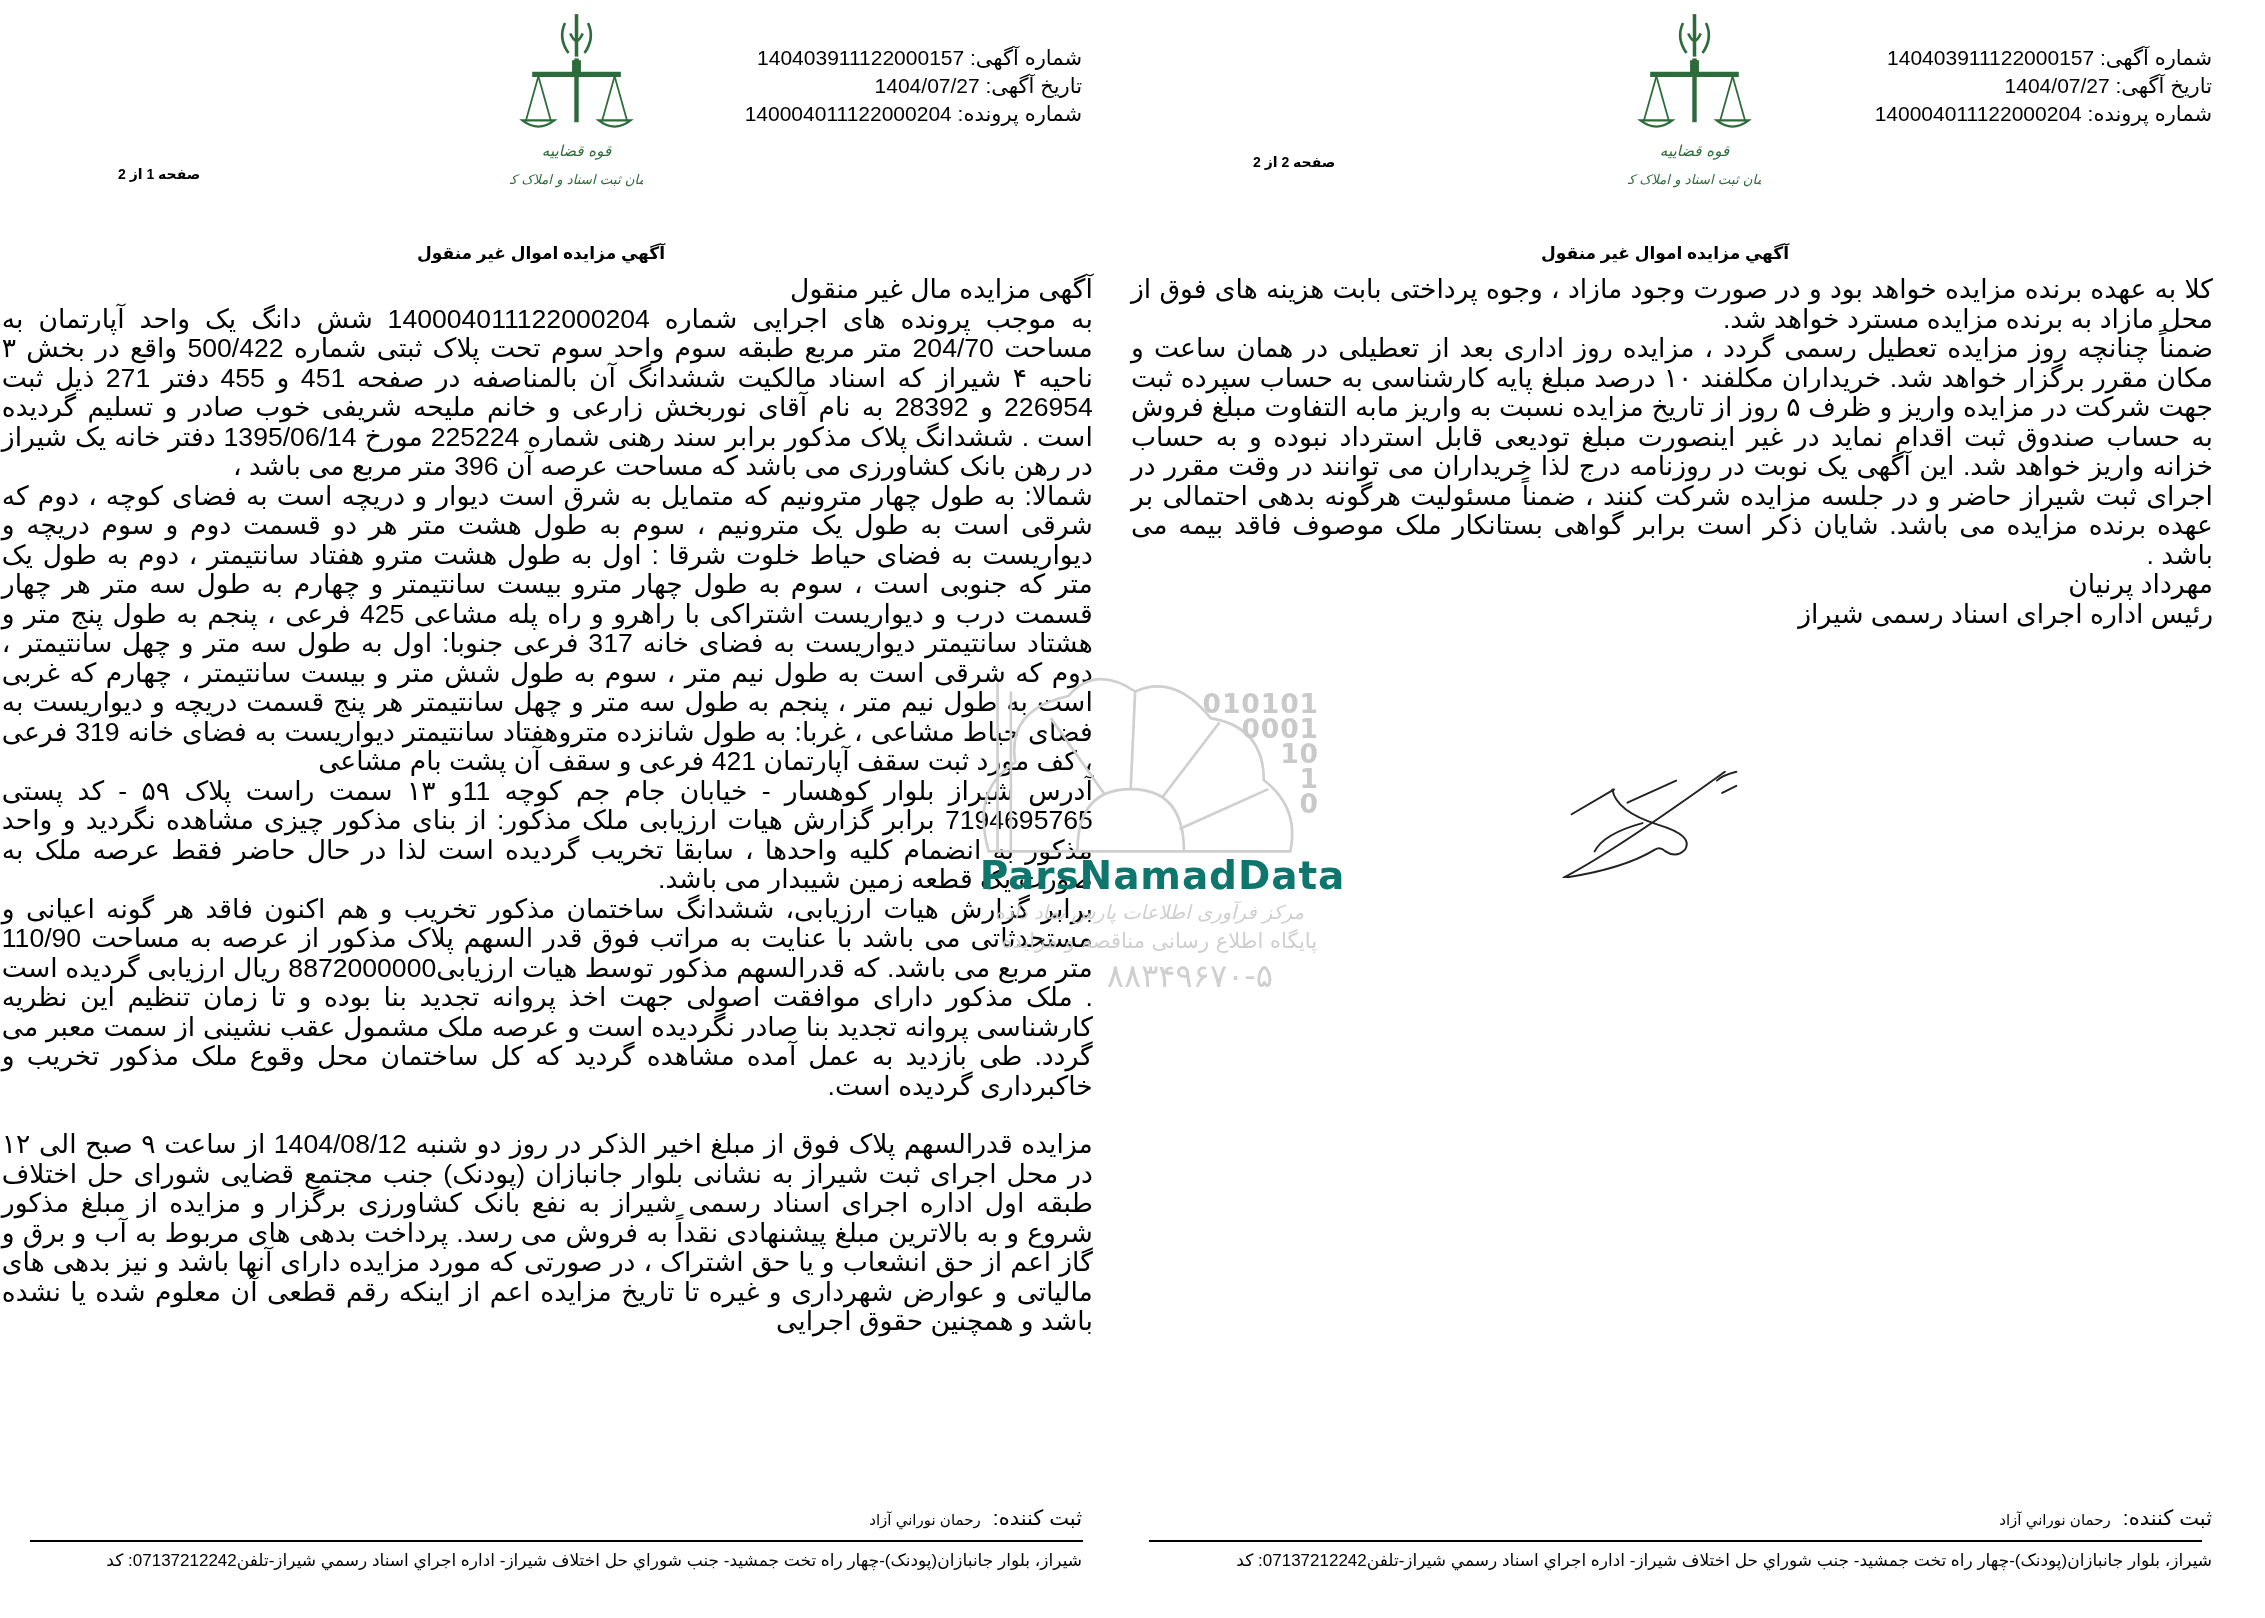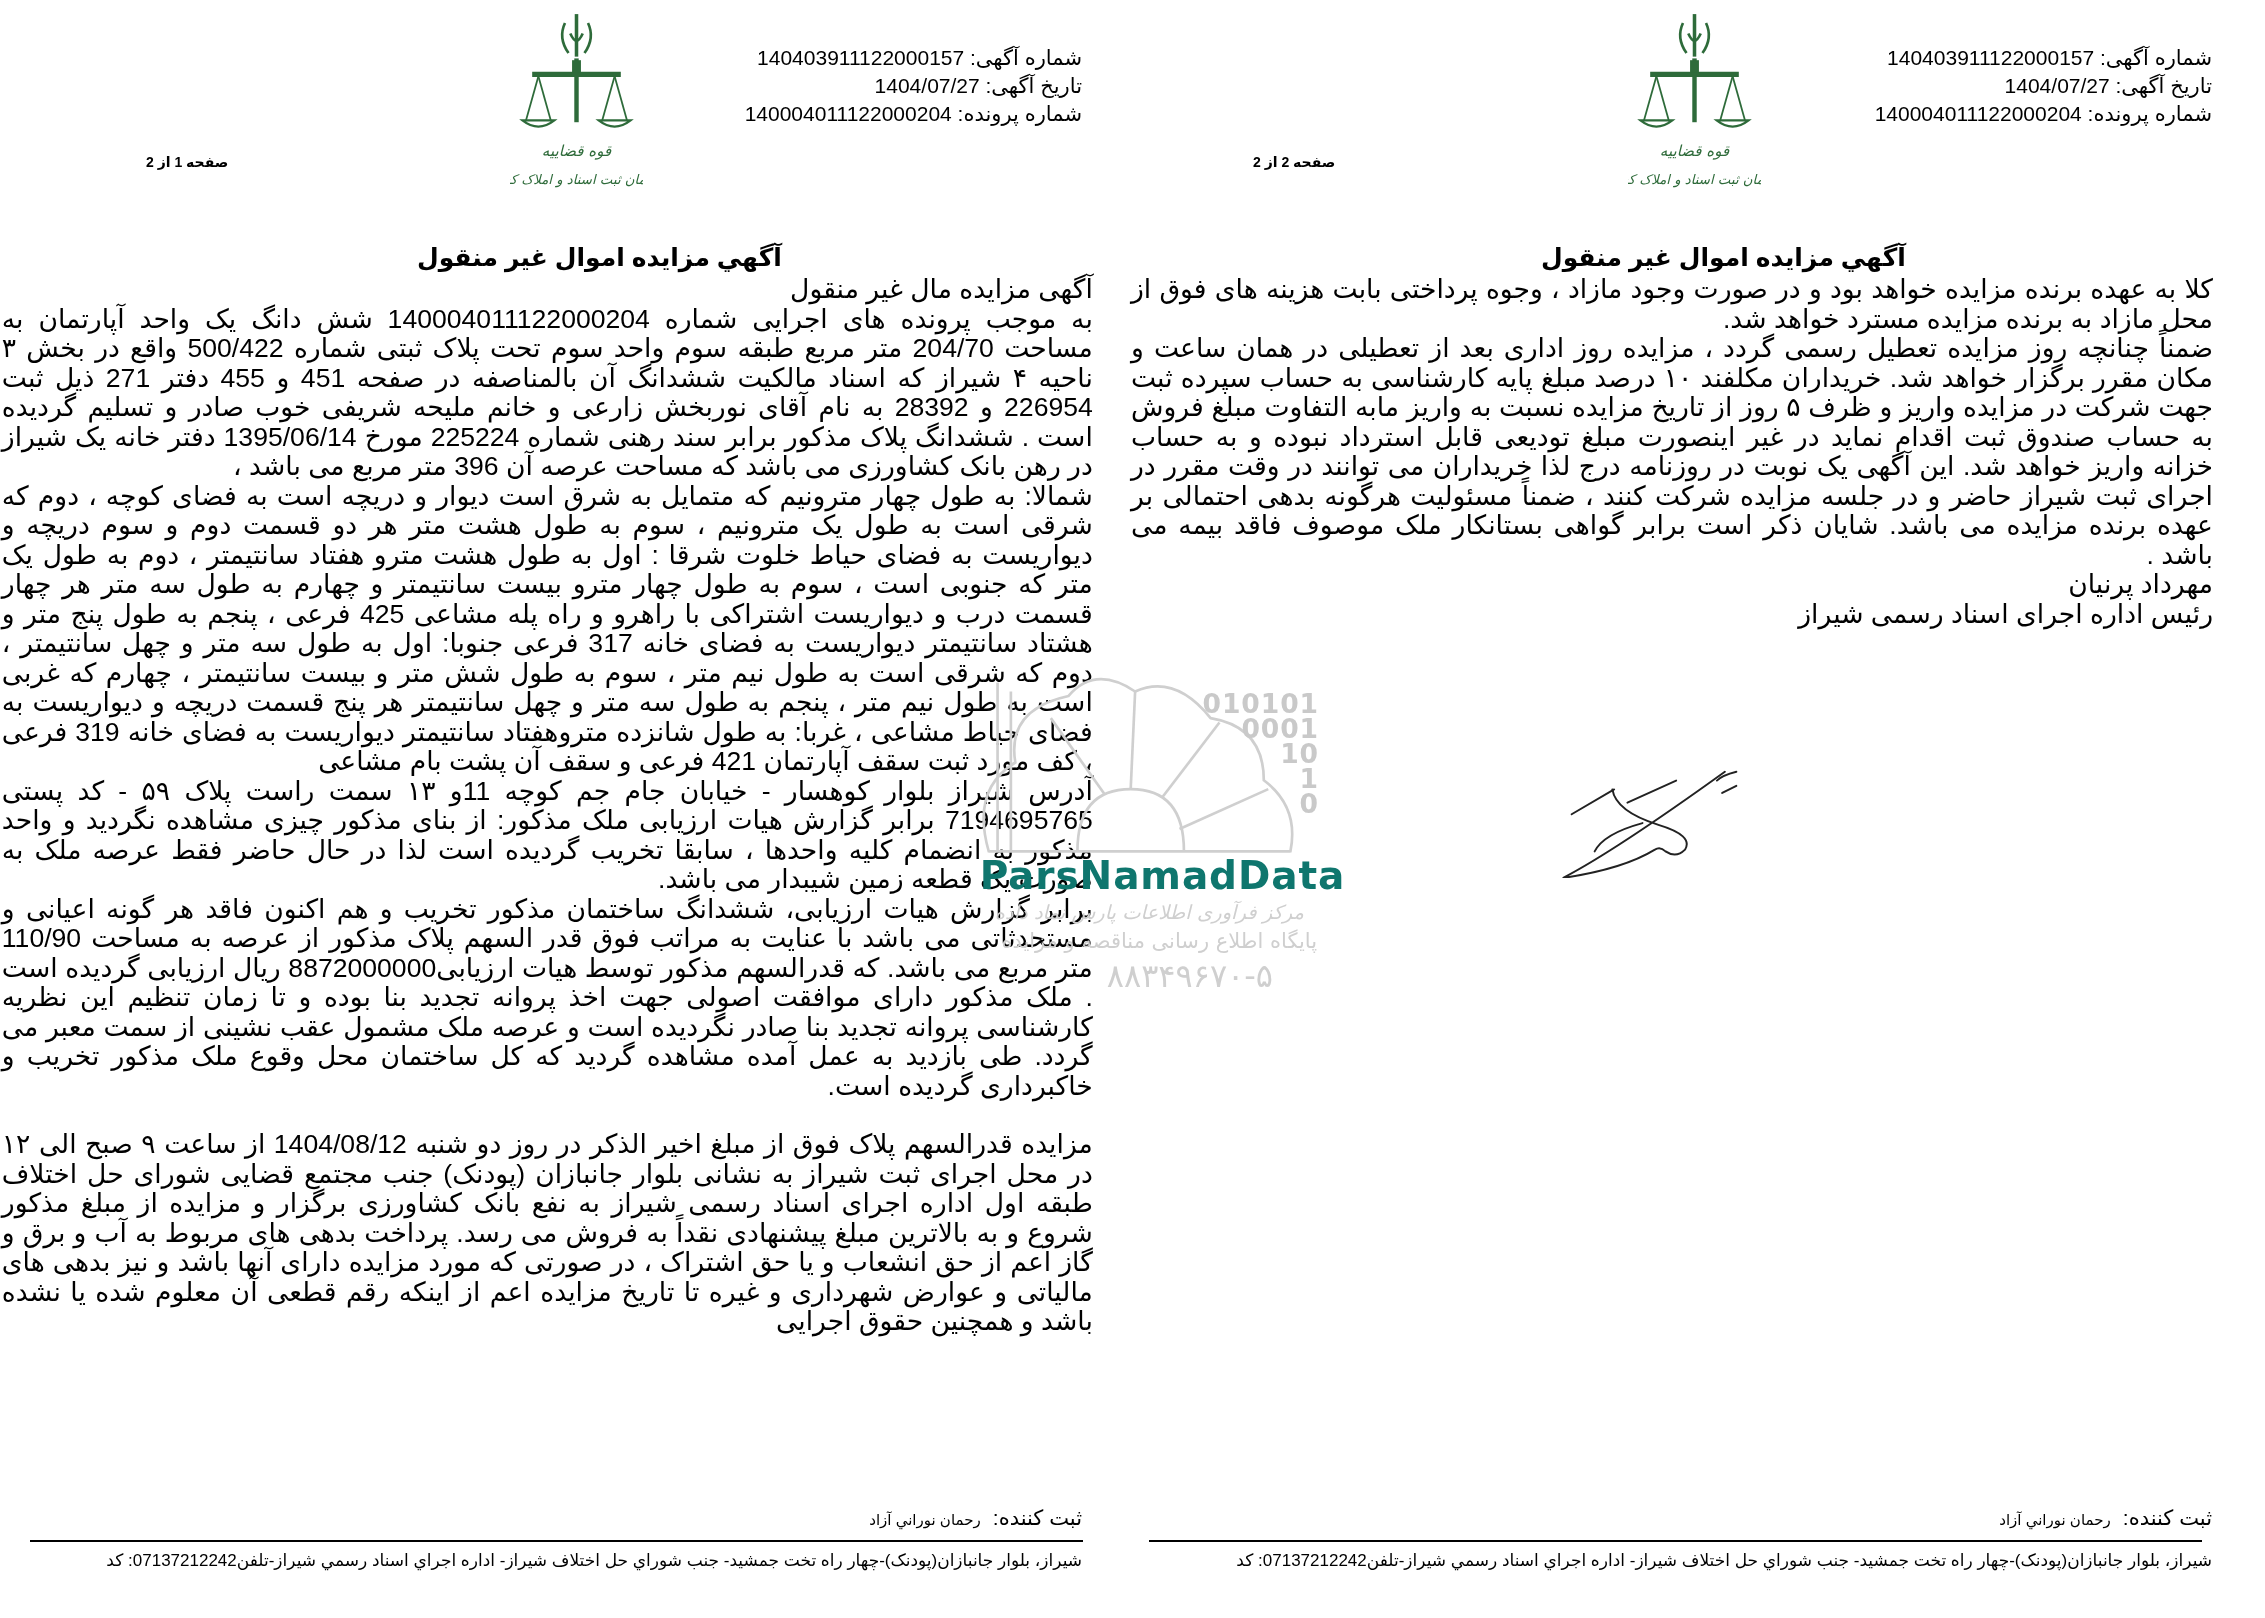--- a/index.html
+++ b/index.html
@@ -13,24 +13,24 @@
               font-size:21px; line-height:28px; }
   #page-left .hdr-info  { right:37px; }
   #page-right .hdr-info { right:53px; }
   .hdr-info .row span.v { font-weight:normal; }
 
   .logo { position:absolute; top:7px; width:133px; height:195px; }
   #page-left .logo  { left:510px; }
   #page-right .logo { left:497px; }
 
   .page-no { position:absolute; top:154px; direction:rtl; font-size:14px; font-weight:bold; }
-  #page-left .page-no  { left:146px; }
+  #page-left .page-no  { left:118px;margin-top:12px; }
   #page-right .page-no { left:122px; }
 
-  .doc-title { position:absolute; top:243px; direction:rtl; font-size:25px; font-weight:bold; white-space:nowrap; }
+  .doc-title { position:absolute; top:243px; direction:rtl; font-size:17px; font-weight:bold; white-space:nowrap; }
   #page-left .doc-title  { left:417px; }
   #page-right .doc-title { left:410px; }
 
   .body { position:absolute; top:275px; direction:rtl; text-align:justify; text-align-last:right;
           font-size:26.6px; line-height:29.5px; }
   #page-left .body  { left:1.8px; width:1091px; }
   #page-right .body { left:0px; width:1082px; }
   .body p { margin:0; }
   .body .gap { height:29px; }
   .body .meta { text-align:left; text-align-last:right; }

